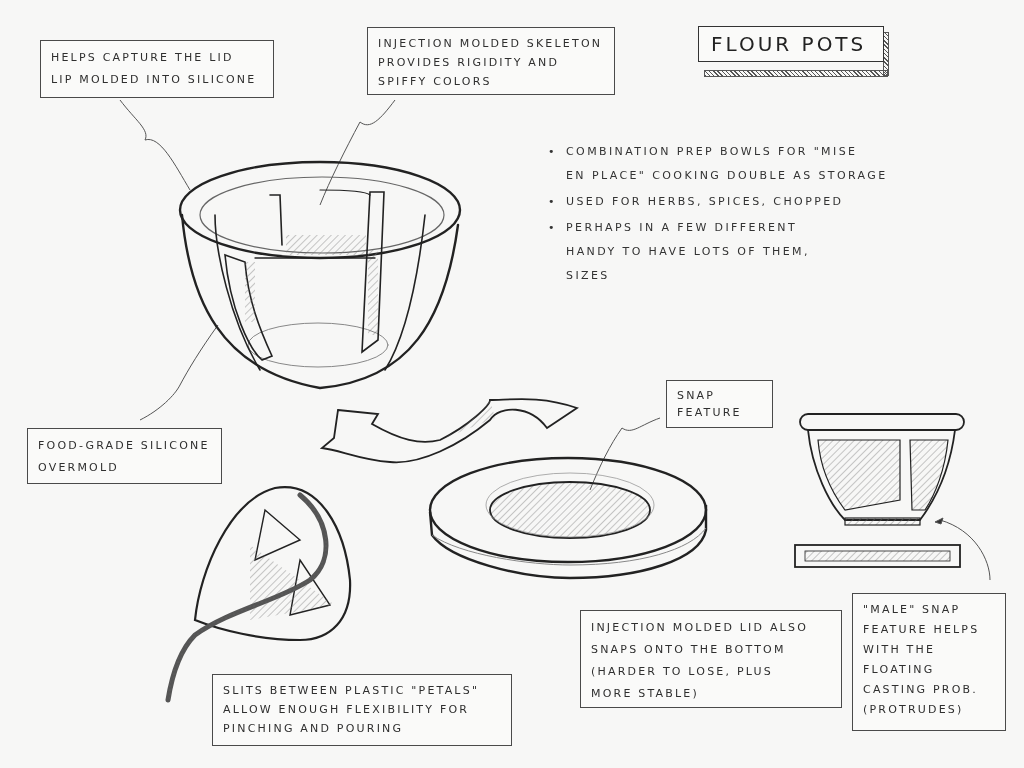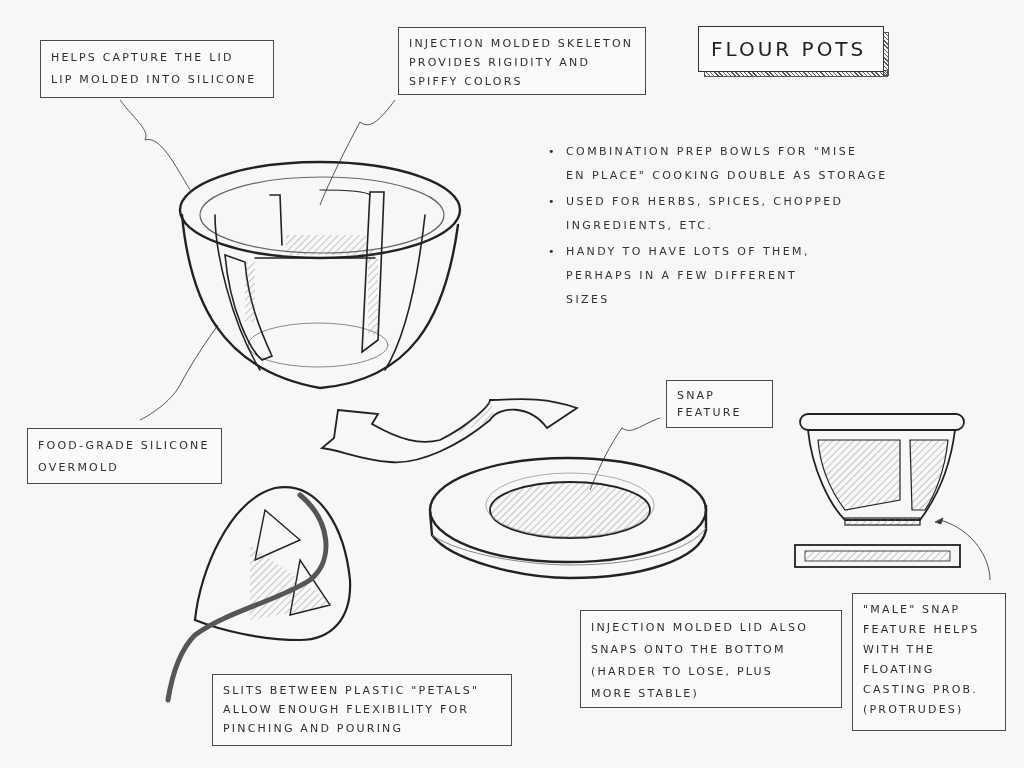--- a/index.html
+++ b/index.html
@@ -17,21 +17,21 @@
       box-sizing: border-box;
       font-size: 11px;
       letter-spacing: 2.2px;
       line-height: 22px;
       text-transform: uppercase;
       color: #2f2f2f;
       font-weight: normal;
     }
     .note .line { display: block; white-space: nowrap; }
     .title {
-      position: absolute; left: 698px; top: 26px; width: 186px; height: 46px;
+      position: absolute; left: 698px; top: 26px; width: 186px; height: 36px;
       border: 1.6px solid #333; background: #fafaf9;
       box-sizing: border-box;
       font-size: 20px; letter-spacing: 3px; text-transform: uppercase;
       display: flex; align-items: center; padding-left: 12px;
       color: #222;
     }
     .title-shadow {
       position: absolute; left: 704px; top: 70px; width: 184px; height: 7px;
       background: repeating-linear-gradient(45deg, #555 0 1px, transparent 1px 3px);
       border: 1px solid #555; box-sizing: border-box;
@@ -59,26 +59,25 @@
 
 <div class="bullets">
   <div class="item">
     <span class="dot">•</span>
     <span style="display:block">Combination prep bowls for "mise</span>
     <span style="display:block">en place" cooking double as storage</span>
   </div>
   <div class="item">
     <span class="dot">•</span>
     <span style="display:block">Used for herbs, spices, chopped</span>
-    <span style="display:block">ingredients, etc.</span>
   </div>
   <div class="item">
     <span class="dot">•</span>
+    <span style="display:block">perhaps in a few different</span>
     <span style="display:block">Handy to have lots of them,</span>
-    <span style="display:block">perhaps in a few different</span>
     <span style="display:block">sizes</span>
   </div>
 </div>
 
 <svg class="sketch" width="1024" height="768" viewBox="0 0 1024 768">
   <defs>
     <pattern id="hatch" width="5" height="5" patternUnits="userSpaceOnUse" patternTransform="rotate(45)">
       <line x1="0" y1="0" x2="0" y2="5" stroke="#777" stroke-width="0.8"></line>
     </pattern>
     <pattern id="dots" width="4" height="4" patternUnits="userSpaceOnUse">
@@ -144,21 +143,21 @@
     <path d="M300 495 C 330 520, 335 560, 310 580 C 280 600, 230 610, 195 635 C 180 650, 172 675, 168 700" stroke-width="5" stroke="#555" stroke-linecap="round"></path>
     <path d="M300 495 C 330 520, 335 560, 310 580 C 280 600, 230 610, 195 635 C 180 650, 172 675, 168 700" stroke-width="3.4" stroke="url(#dots)" stroke-linecap="round"></path>
   </g>
 </svg>
 
 <div class="note" style="left:40px; top:40px; width:234px; height:58px;">
   <span class="line">helps capture the lid</span>
   <span class="line">Lip molded into silicone</span>
 </div>
 
-<div class="note" style="left:367px; top:27px; width:248px; height:68px; line-height:19px;margin-left:31px;">
+<div class="note" style="left:367px; top:27px; width:248px; height:68px; line-height:19px;">
   <span class="line">Injection molded skeleton</span>
   <span class="line">provides rigidity and</span>
   <span class="line">spiffy colors</span>
 </div>
 
 <div class="note" style="left:27px; top:428px; width:195px; height:56px;">
   <span class="line">Food-grade silicone</span>
   <span class="line">overmold</span>
 </div>
 

